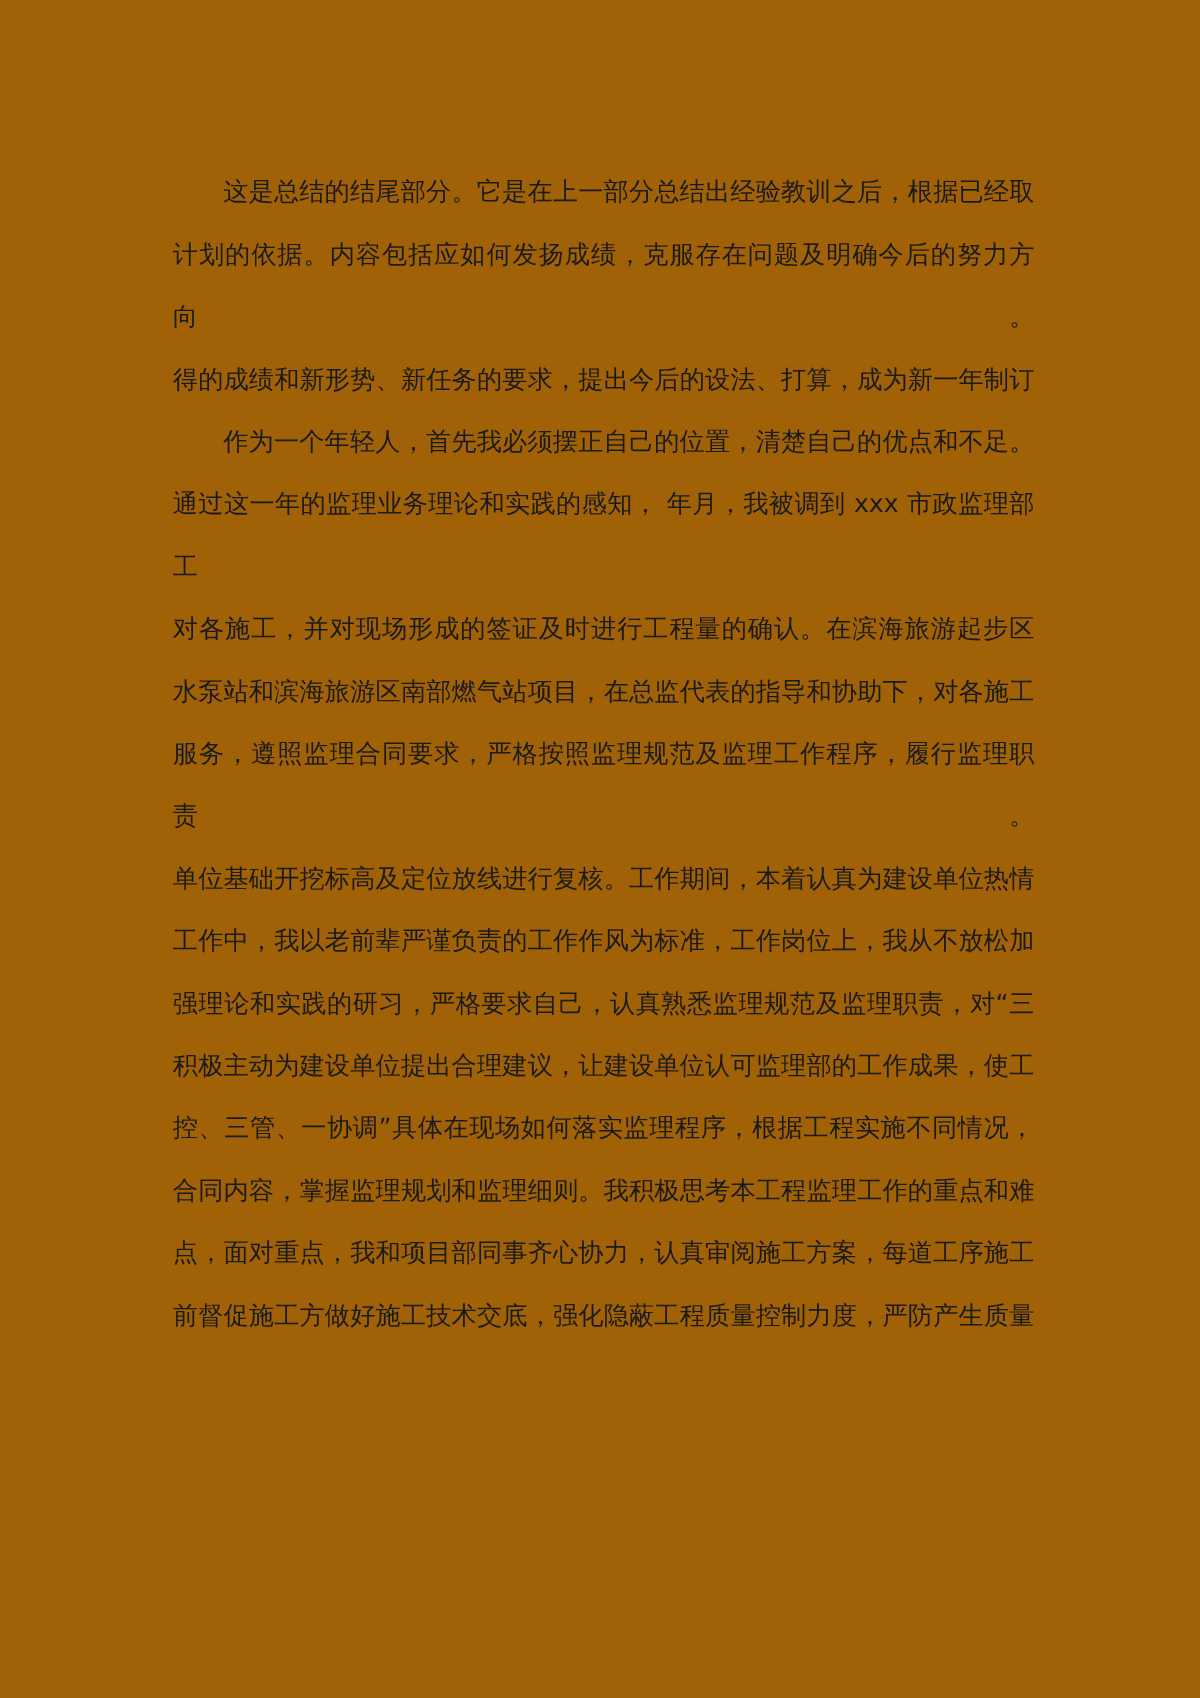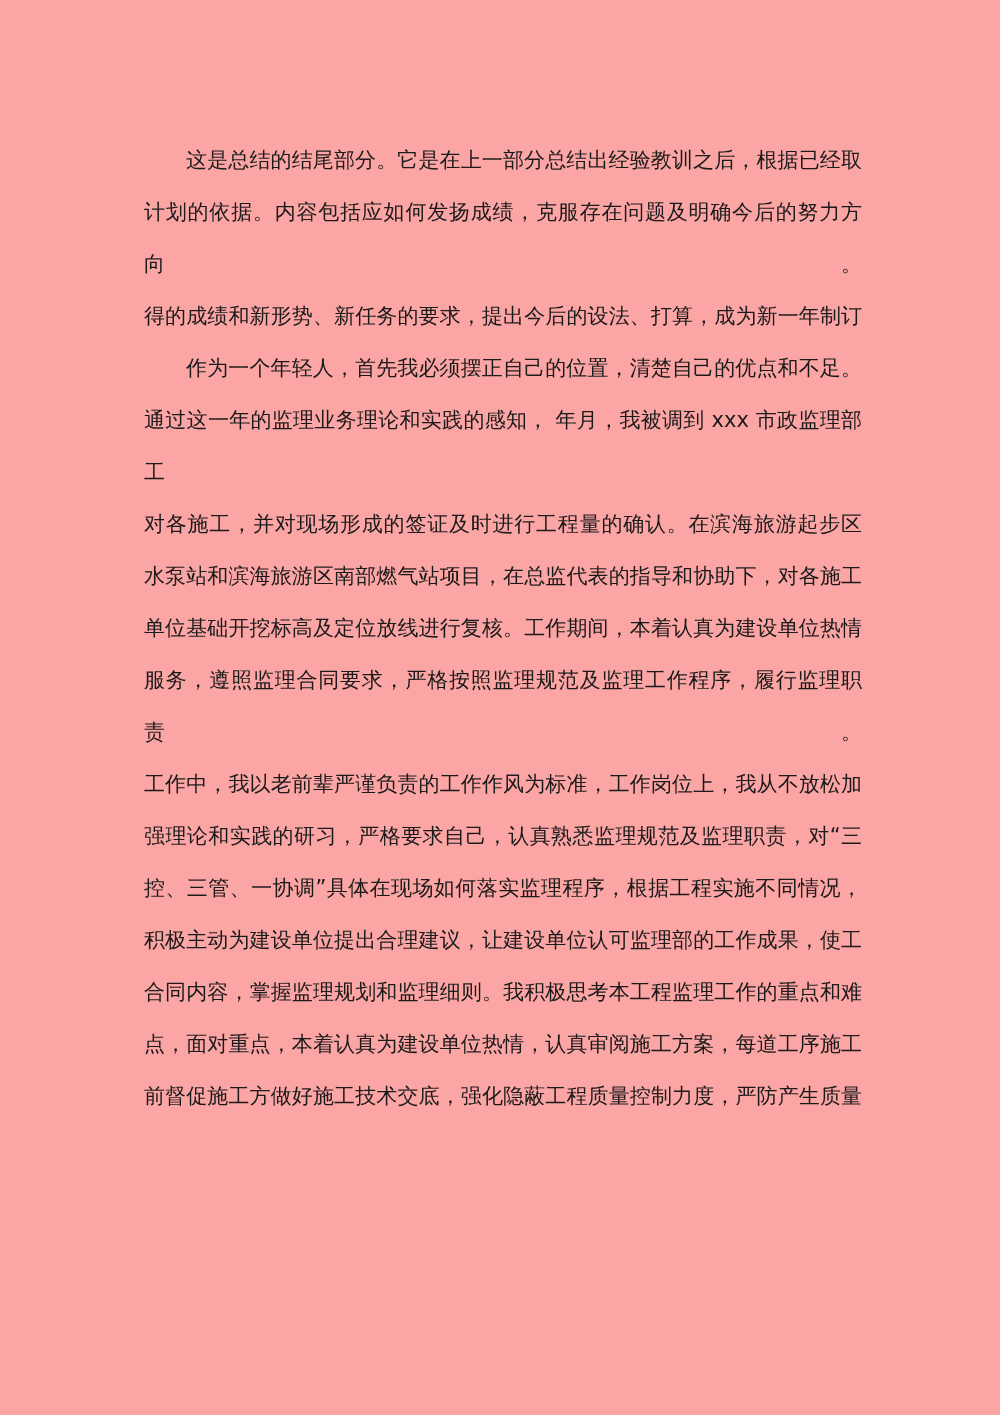--- a/index.html
+++ b/index.html
@@ -11,21 +11,21 @@
     height: 1415px;
     background: #ffffff;
     font-family: "DejaVu Sans", sans-serif;
   }
   .page {
     position: absolute;
     top: 0;
     left: 0;
     width: 1000px;
     height: 1415px;
-    background: #fca5a5;
+    background: #a16207;
     overflow: hidden;
   }
   .doc {
     position: absolute;
     left: 144px;
     top: 134px;
     width: 718px;
     color: #1a1a1a;
     font-size: 21px;
   }
@@ -55,24 +55,24 @@
     <div class="line just indent">这是总结的结尾部分。它是在上一部分总结出经验教训之后，根据已经取</div>
     <div class="line just">计划的依据。内容包括应如何发扬成绩，克服存在问题及明确今后的努力方向。</div>
     <div class="line just">得的成绩和新形势、新任务的要求，提出今后的设法、打算，成为新一年制订</div>
 
 
 
     <div class="line just indent">作为一个年轻人，首先我必须摆正自己的位置，清楚自己的优点和不足。</div>
     <div class="line just">通过这一年的监理业务理论和实践的感知， 年月，我被调到 xxx 市政监理部工</div>
     <div class="line just">对各施工，并对现场形成的签证及时进行工程量的确认。在滨海旅游起步区</div>
     <div class="line just">水泵站和滨海旅游区南部燃气站项目，在总监代表的指导和协助下，对各施工</div>
+    <div class="line just">服务，遵照监理合同要求，严格按照监理规范及监理工作程序，履行监理职责。</div>
     <div class="line just">单位基础开挖标高及定位放线进行复核。工作期间，本着认真为建设单位热情</div>
-    <div class="line just">服务，遵照监理合同要求，严格按照监理规范及监理工作程序，履行监理职责。</div>
     <div class="line just">工作中，我以老前辈严谨负责的工作作风为标准，工作岗位上，我从不放松加</div>
     <div class="line just">强理论和实践的研习，严格要求自己，认真熟悉监理规范及监理职责，对“三</div>
+    <div class="line just">积极主动为建设单位提出合理建议，让建设单位认可监理部的工作成果，使工</div>
     <div class="line just">控、三管、一协调”具体在现场如何落实监理程序，根据工程实施不同情况，</div>
-    <div class="line just">积极主动为建设单位提出合理建议，让建设单位认可监理部的工作成果，使工</div>
     <div class="line just">合同内容，掌握监理规划和监理细则。我积极思考本工程监理工作的重点和难</div>
-    <div class="line just">点，面对重点，本着认真为建设单位热情，认真审阅施工方案，每道工序施工</div>
+    <div class="line just">点，面对重点，我和项目部同事齐心协力，认真审阅施工方案，每道工序施工</div>
     <div class="line just">前督促施工方做好施工技术交底，强化隐蔽工程质量控制力度，严防产生质量</div>
 
   </div>
 </div>
 
 </body></html>

